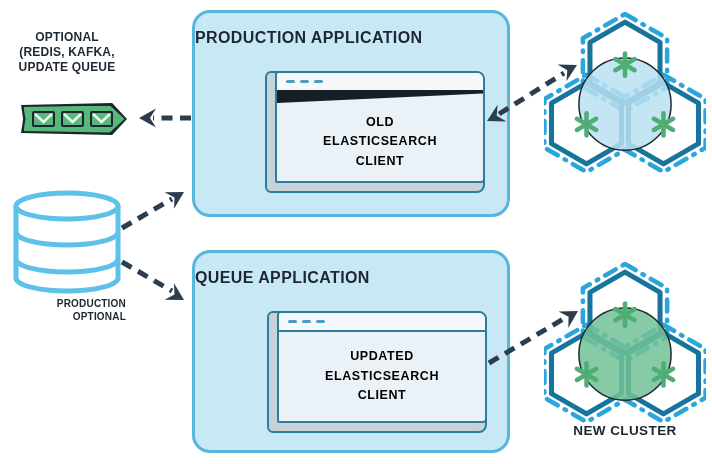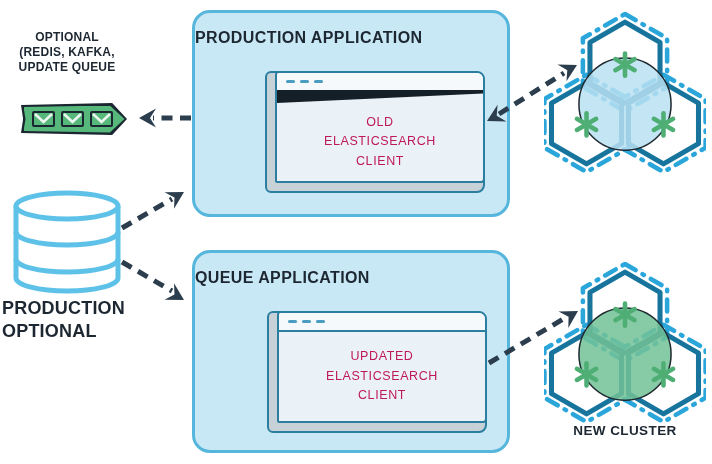--- a/index.html
+++ b/index.html
@@ -39,22 +39,22 @@
     display:flex; align-items:center; gap:5px; padding-left:9px;
   }
   #fork-window .win-titlebar { border-bottom:2.5px solid #2b7e9f; }
   .win-dash { width:9px; height:3px; border-radius:2px; background:#4a9cc0; }
   .win-wedge {
     height:13px; flex:none; background:#151f28;
     clip-path:polygon(0 0,100% 0,100% 26%,0 100%);
   }
   .win-body { flex:1; display:flex; align-items:center; justify-content:center; }
   .win-text {
-    text-align:center; font-size:12.5px; font-weight:normal;
-    letter-spacing:.6px; line-height:1.55; color:#be185d;
+    text-align:center; font-size:12.5px; font-weight:bold;
+    letter-spacing:.6px; line-height:1.55; color:#000000;
   }
   .win-text span { display:block; }
   
   #queue-label {
     position:absolute; left:0; top:30px; width:134px; text-align:center;
     font-size:12px; font-weight:bold; line-height:1.27; letter-spacing:.2px;
   }
   #queue-label span { display:block; }
   #queue-banner {
     position:absolute; left:21px; top:103px; width:106px; height:32px;
@@ -69,22 +69,22 @@
   }
   .envelope {
     width:23px; height:16px; flex:none; background:#57b87c;
     border:2px solid #1b2730; border-radius:2px; box-sizing:border-box;
     position:relative; overflow:hidden;
   }
   .envelope svg { position:absolute; left:0; top:0; }
   
   #db-svg { position:absolute; left:12px; top:190px; }
   #db-label {
-    position:absolute; left:2px; top:297px; width:124px; text-align:left;
-    font-size:18px; font-weight:bold; line-height:1.3; letter-spacing:.2px;
+    position:absolute; left:2px; top:297px; width:124px; text-align:right;
+    font-size:10px; font-weight:bold; line-height:1.3; letter-spacing:.2px;
   }
   #db-label span { display:block; }
   
   .cluster { position:absolute; width:162px; height:162px; }
   #old-cluster-svg { left:544px; top:12px;  --circle-fill:#b9e0f2; }
   #new-cluster-svg { left:544px; top:262px; --circle-fill:#72c296; }
   .cluster-label {
     position:absolute; left:544px; width:162px; text-align:center;
     font-size:13.5px; font-weight:bold; letter-spacing:.4px;
   }

